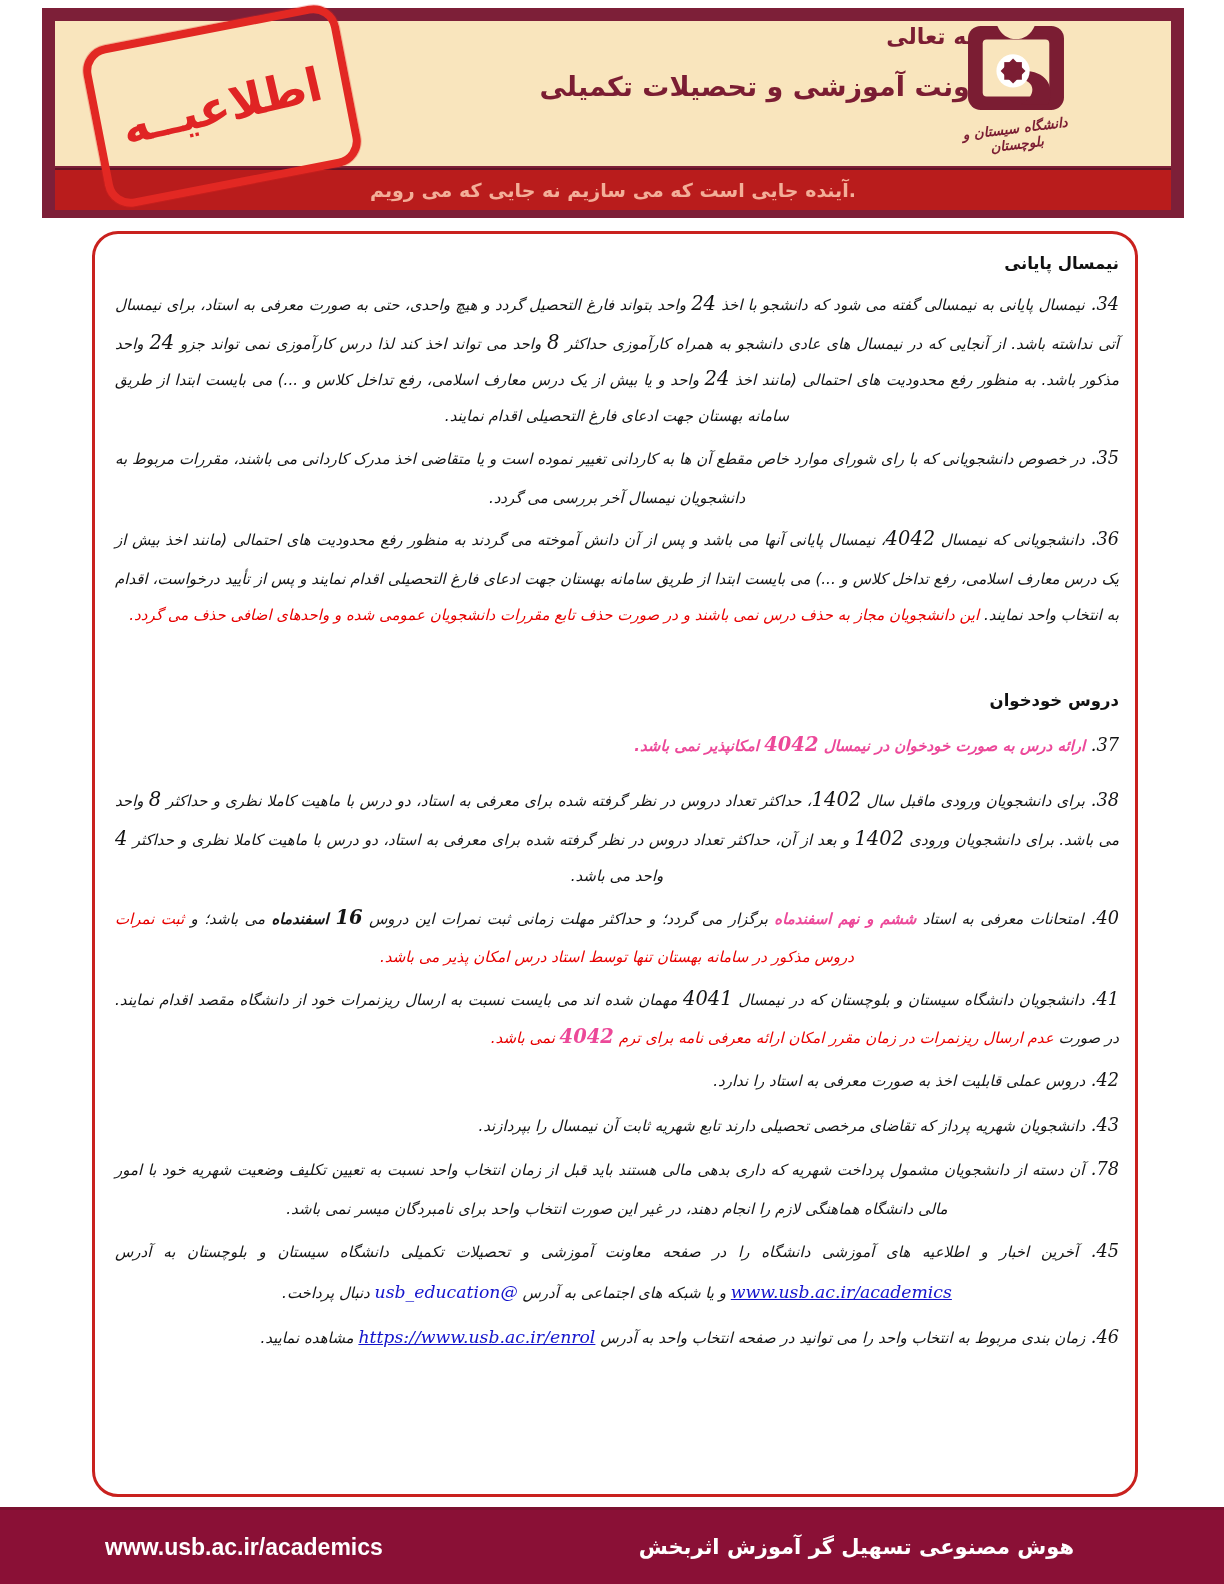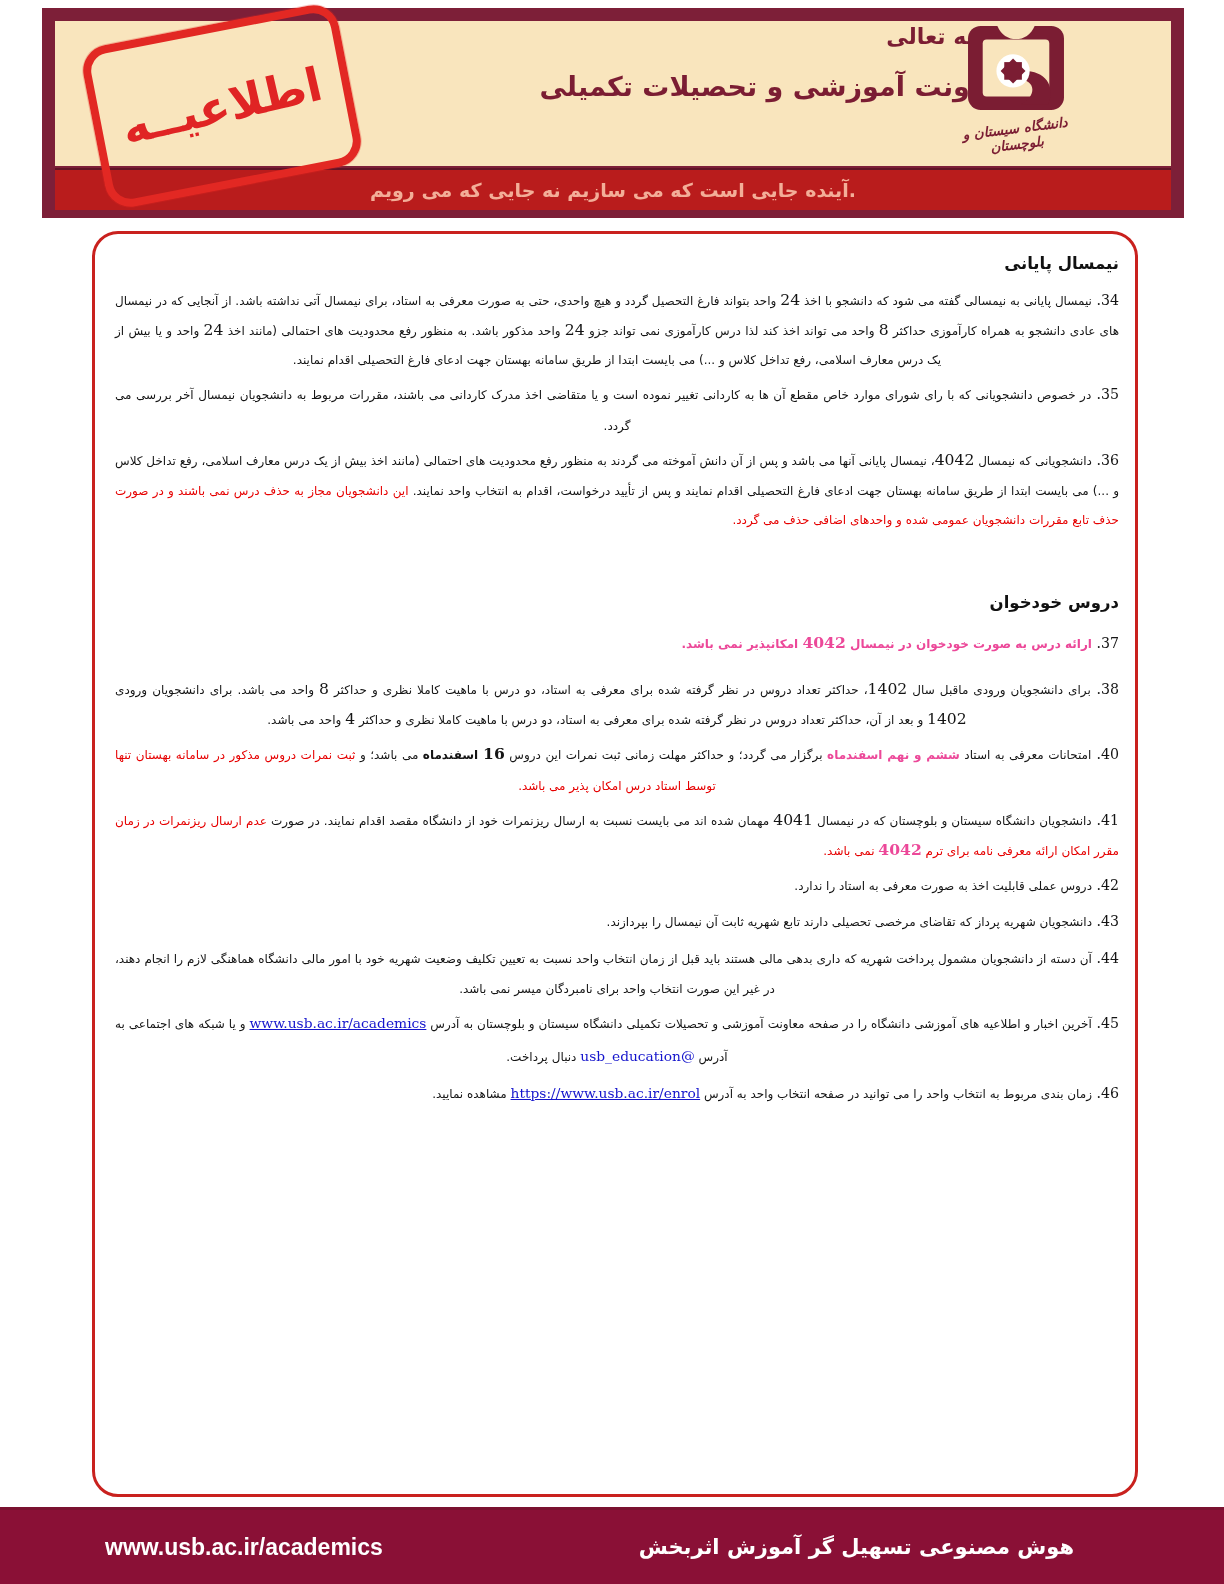--- a/index.html
+++ b/index.html
@@ -21,21 +21,21 @@
 
   
   .logo-box{position:absolute;right:88px;top:12px;width:160px;text-align:center;}
   .logo-caption{display:inline-block;margin-top:2px;color:#7b1d33;font-size:13.5px;font-weight:bold;font-style:italic;transform:rotate(-7deg);}
 
   
   .content{margin:13px 86px 0 92px;height:1266px;box-sizing:border-box;border:3px solid #c9211e;border-radius:26px;padding:12px 16px 0 20px;direction:rtl;overflow:hidden;background:#fff;}
   .section-heading{font-weight:bold;font-size:16.5px;color:#111;margin:8px 0 10px 0;}
   .sh-1{margin-top:58px;}
   .sh-2{margin-top:30px;}
-  p.item{margin:0 0 2px 0;font-size:12px;line-height:2.42;color:#141414;text-align:justify;text-align-last:right;}
+  p.item{margin:0 0 2px 0;font-size:15px;line-height:2.42;color:#141414;text-align:justify;text-align-last:right;font-style:italic;}
   p.item.center-last{text-align-last:center;}
   p.item.solo{margin:14px 0 12px 0;}
   .item-no{font-family:"DejaVu Serif",serif;font-size:1.18em;}
   .num{font-family:"DejaVu Serif",serif;font-size:1.3em;line-height:1;}
   .red{color:#e60000;}
   .redbold{color:#ec4899;font-weight:bold;}
   .bold{font-weight:bold;}
   a.link{color:#1414cc;text-decoration:underline;font-family:"DejaVu Serif",serif;font-size:1.15em;}
   .blue{color:#1414cc;font-family:"DejaVu Serif",serif;font-size:1.15em;}
 
@@ -84,21 +84,21 @@
       <p class="item center-last"><span class="item-no">34. </span><span class="">نیمسال پایانی به نیمسالی گفته می شود که دانشجو با اخذ </span><span class="num">24</span><span class=""> واحد بتواند فارغ التحصیل گردد و هیچ واحدی، حتی به صورت معرفی به استاد، برای نیمسال آتی نداشته باشد. از آنجایی که در نیمسال های عادی دانشجو به همراه کارآموزی حداکثر </span><span class="num">8</span><span class=""> واحد می تواند اخذ کند لذا درس کارآموزی نمی تواند جزو </span><span class="num">24</span><span class=""> واحد مذکور باشد. به منظور رفع محدودیت های احتمالی (مانند اخذ </span><span class="num">24</span><span class=""> واحد و یا بیش از یک درس معارف اسلامی، رفع تداخل کلاس و ...) می بایست ابتدا از طریق سامانه بهستان جهت ادعای فارغ التحصیلی اقدام نمایند.</span></p>
       <p class="item center-last"><span class="item-no">35. </span><span class="">در خصوص دانشجویانی که با رای شورای موارد خاص مقطع آن ها به کاردانی تغییر نموده است و یا متقاضی اخذ مدرک کاردانی می باشند، مقررات مربوط به دانشجویان نیمسال آخر بررسی می گردد.</span></p>
       <p class="item"><span class="item-no">36. </span><span class="">دانشجویانی که نیمسال </span><span class="num">4042</span><span class="">، نیمسال پایانی آنها می باشد و پس از آن دانش آموخته می گردند به منظور رفع محدودیت های احتمالی (مانند اخذ بیش از یک درس معارف اسلامی، رفع تداخل کلاس و ...) می بایست ابتدا از طریق سامانه بهستان جهت ادعای فارغ التحصیلی اقدام نمایند و پس از تأیید درخواست، اقدام به انتخاب واحد نمایند. </span><span class="red">این دانشجویان مجاز به حذف درس نمی باشند و در صورت حذف تابع مقررات دانشجویان عمومی شده و واحدهای اضافی حذف می گردد.</span></p>
       <div class="section-heading sh-1">دروس خودخوان</div>
       <p class="item solo"><span class="item-no">37. </span><span class="redbold">ارائه درس به صورت خودخوان در نیمسال </span><span class="redbold num">4042</span><span class="redbold"> امکانپذیر نمی باشد.</span></p>
       <p class="item center-last"><span class="item-no">38. </span><span class="">برای دانشجویان ورودی ماقبل سال </span><span class="num">1402</span><span class="">، حداکثر تعداد دروس در نظر گرفته شده برای معرفی به استاد، دو درس با ماهیت کاملا نظری و حداکثر </span><span class="num">8</span><span class=""> واحد می باشد. برای دانشجویان ورودی </span><span class="num">1402</span><span class=""> و بعد از آن، حداکثر تعداد دروس در نظر گرفته شده برای معرفی به استاد، دو درس با ماهیت کاملا نظری و حداکثر </span><span class="num">4</span><span class=""> واحد می باشد.</span></p>
       <p class="item center-last"><span class="item-no">40. </span><span class="">امتحانات معرفی به استاد </span><span class="redbold">ششم و نهم اسفندماه</span><span class=""> برگزار می گردد؛ و حداکثر مهلت زمانی ثبت نمرات این دروس </span><span class="bold num">16</span><span class="bold"> اسفندماه</span><span class=""> می باشد؛ و </span><span class="red">ثبت نمرات دروس مذکور در سامانه بهستان تنها توسط استاد درس امکان پذیر می باشد.</span></p>
       <p class="item"><span class="item-no">41. </span><span class="">دانشجویان دانشگاه سیستان و بلوچستان که در نیمسال </span><span class="num">4041</span><span class=""> مهمان شده اند می بایست نسبت به ارسال ریزنمرات خود از دانشگاه مقصد اقدام نمایند. در صورت </span><span class="red">عدم ارسال ریزنمرات در زمان مقرر امکان ارائه معرفی نامه برای ترم </span><span class="redbold num">4042</span><span class="red"> نمی باشد.</span></p>
       <p class="item"><span class="item-no">42. </span><span class="">دروس عملی قابلیت اخذ به صورت معرفی به استاد را ندارد.</span></p>
       <p class="item"><span class="item-no">43. </span><span class="">دانشجویان شهریه پرداز که تقاضای مرخصی تحصیلی دارند تابع شهریه ثابت آن نیمسال را بپردازند.</span></p>
-      <p class="item center-last"><span class="item-no">44. </span><span class="">آن دسته از دانشجویان مشمول پرداخت شهریه که داری بدهی مالی هستند باید قبل از زمان انتخاب واحد نسبت به تعیین تکلیف وضعیت شهریه خود با امور مالی دانشگاه هماهنگی لازم را انجام دهند، در غیر این صورت انتخاب واحد برای نامبردگان میسر نمی باشد.</span></p>
+      <p class="item center-last"><span class="item-no">78. </span><span class="">آن دسته از دانشجویان مشمول پرداخت شهریه که داری بدهی مالی هستند باید قبل از زمان انتخاب واحد نسبت به تعیین تکلیف وضعیت شهریه خود با امور مالی دانشگاه هماهنگی لازم را انجام دهند، در غیر این صورت انتخاب واحد برای نامبردگان میسر نمی باشد.</span></p>
       <p class="item center-last"><span class="item-no">45. </span><span class="">آخرین اخبار و اطلاعیه های آموزشی دانشگاه را در صفحه معاونت آموزشی و تحصیلات تکمیلی دانشگاه سیستان و بلوچستان به آدرس </span><a class="link" href="#">www.usb.ac.ir/academics</a><span class=""> و یا شبکه های اجتماعی به آدرس </span><span class="blue">@usb_education</span><span class=""> دنبال پرداخت.</span></p>
       <p class="item"><span class="item-no">46. </span><span class="">زمان بندی مربوط به انتخاب واحد را می توانید در صفحه انتخاب واحد به آدرس </span><a class="link" href="#">https://www.usb.ac.ir/enrol</a><span class=""> مشاهده نمایید.</span></p>
     </div>
 </div>
 
 <div class="footer">
   <span class="footer-url">www.usb.ac.ir/academics</span>
   <span class="footer-slogan">هوش مصنوعی تسهیل گر آموزش اثربخش</span>
 </div>
 

